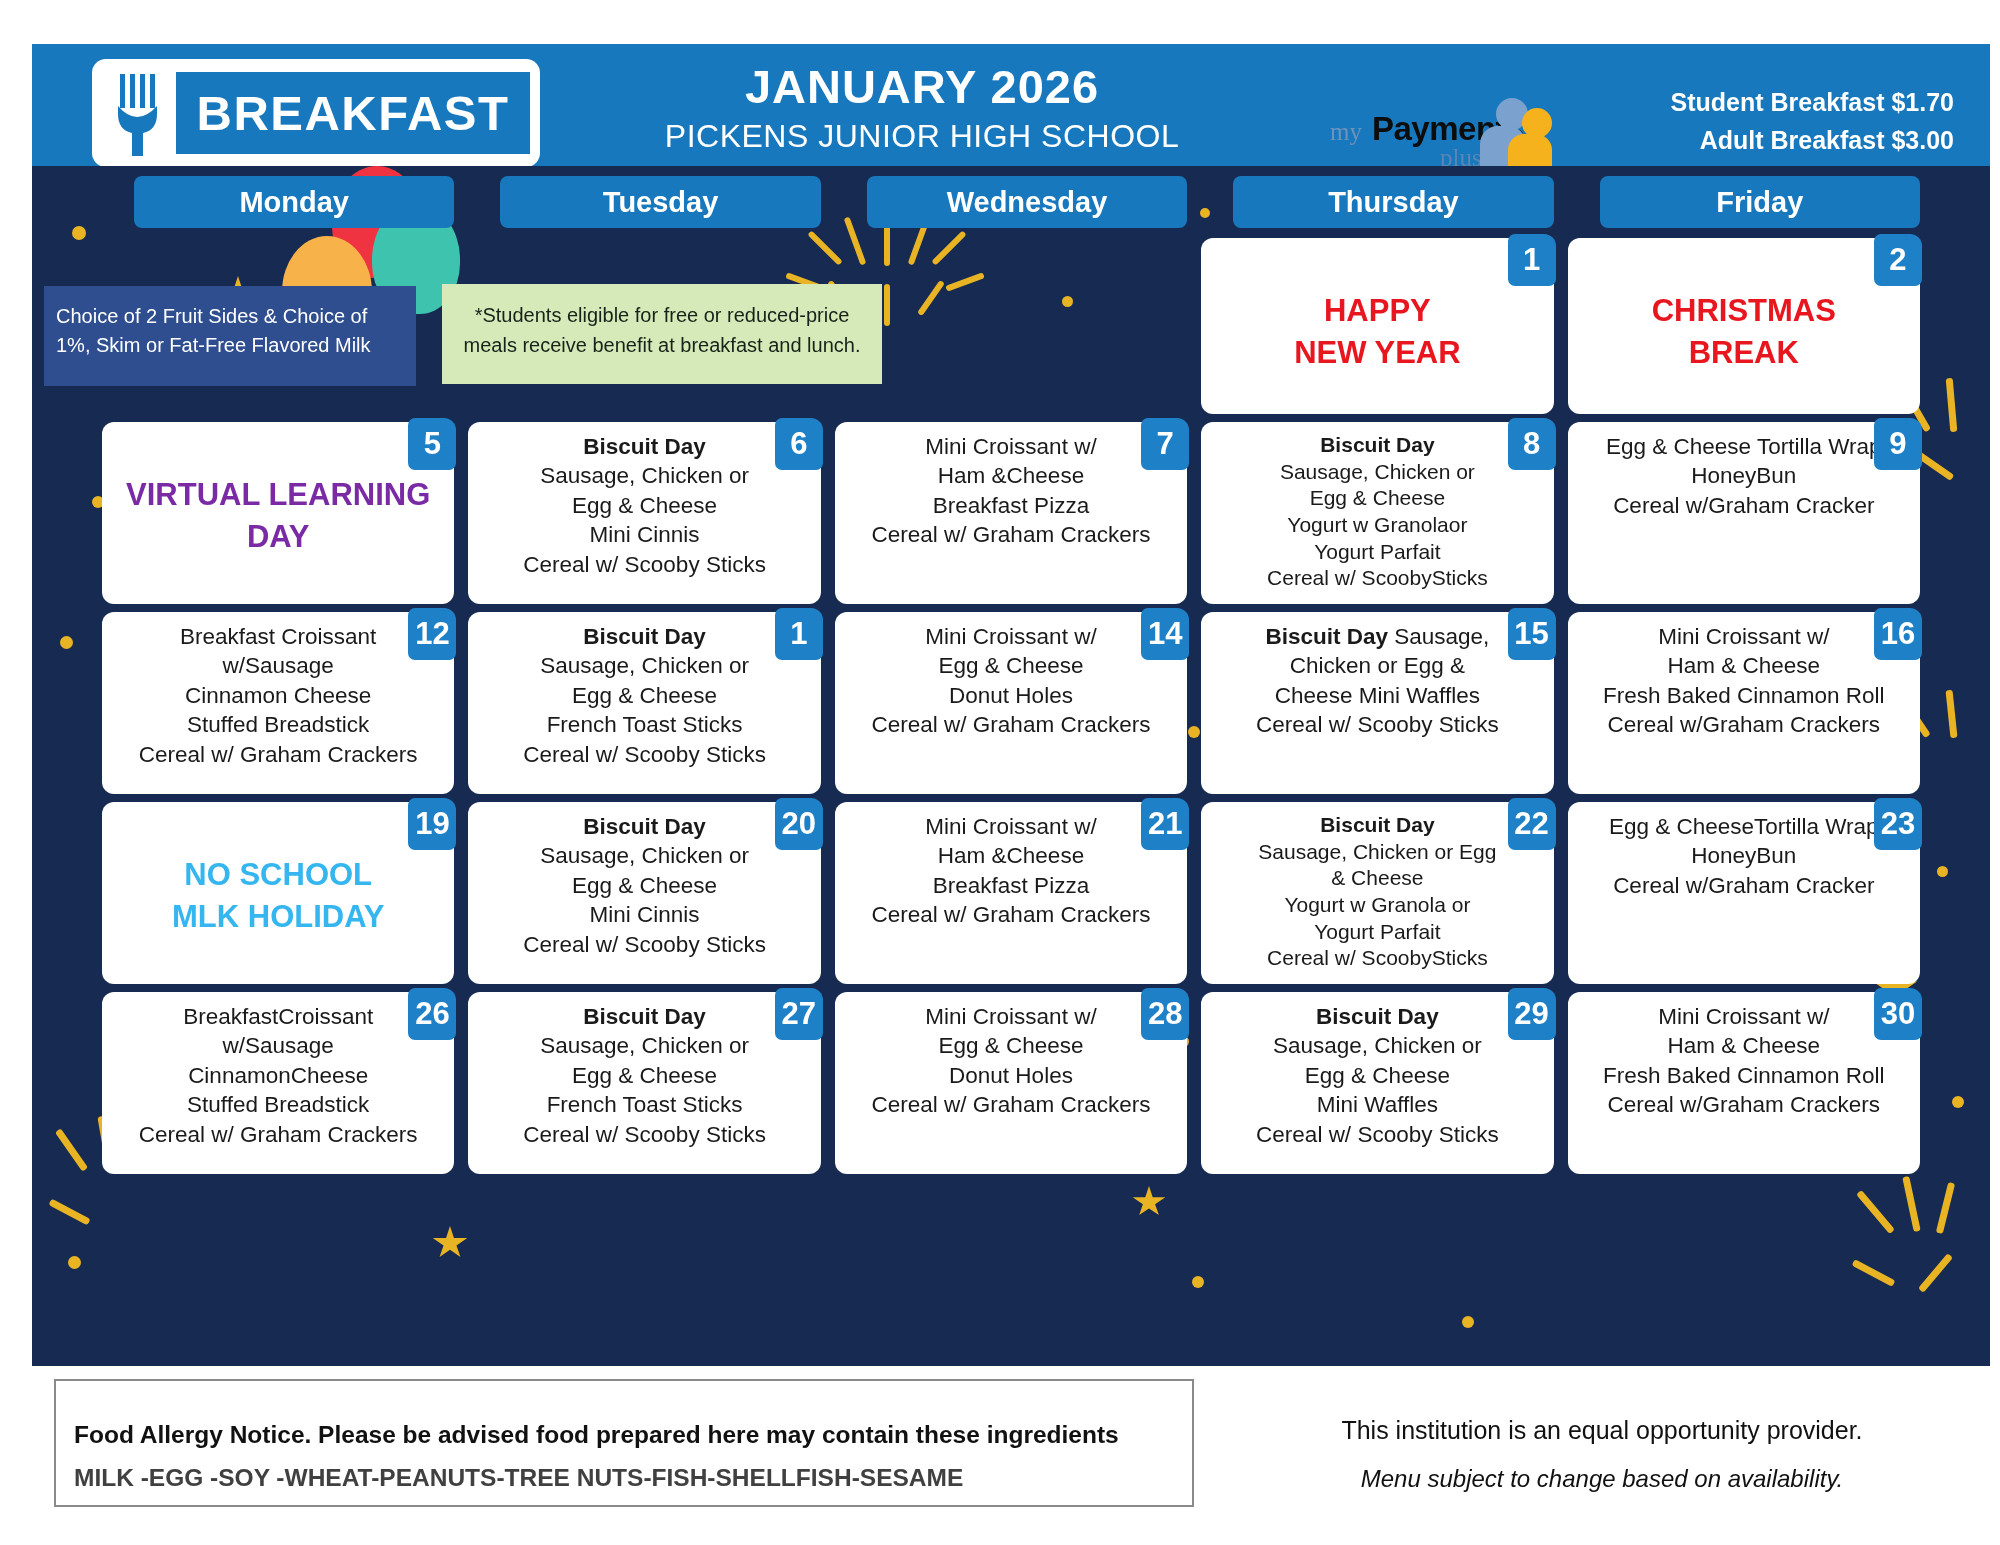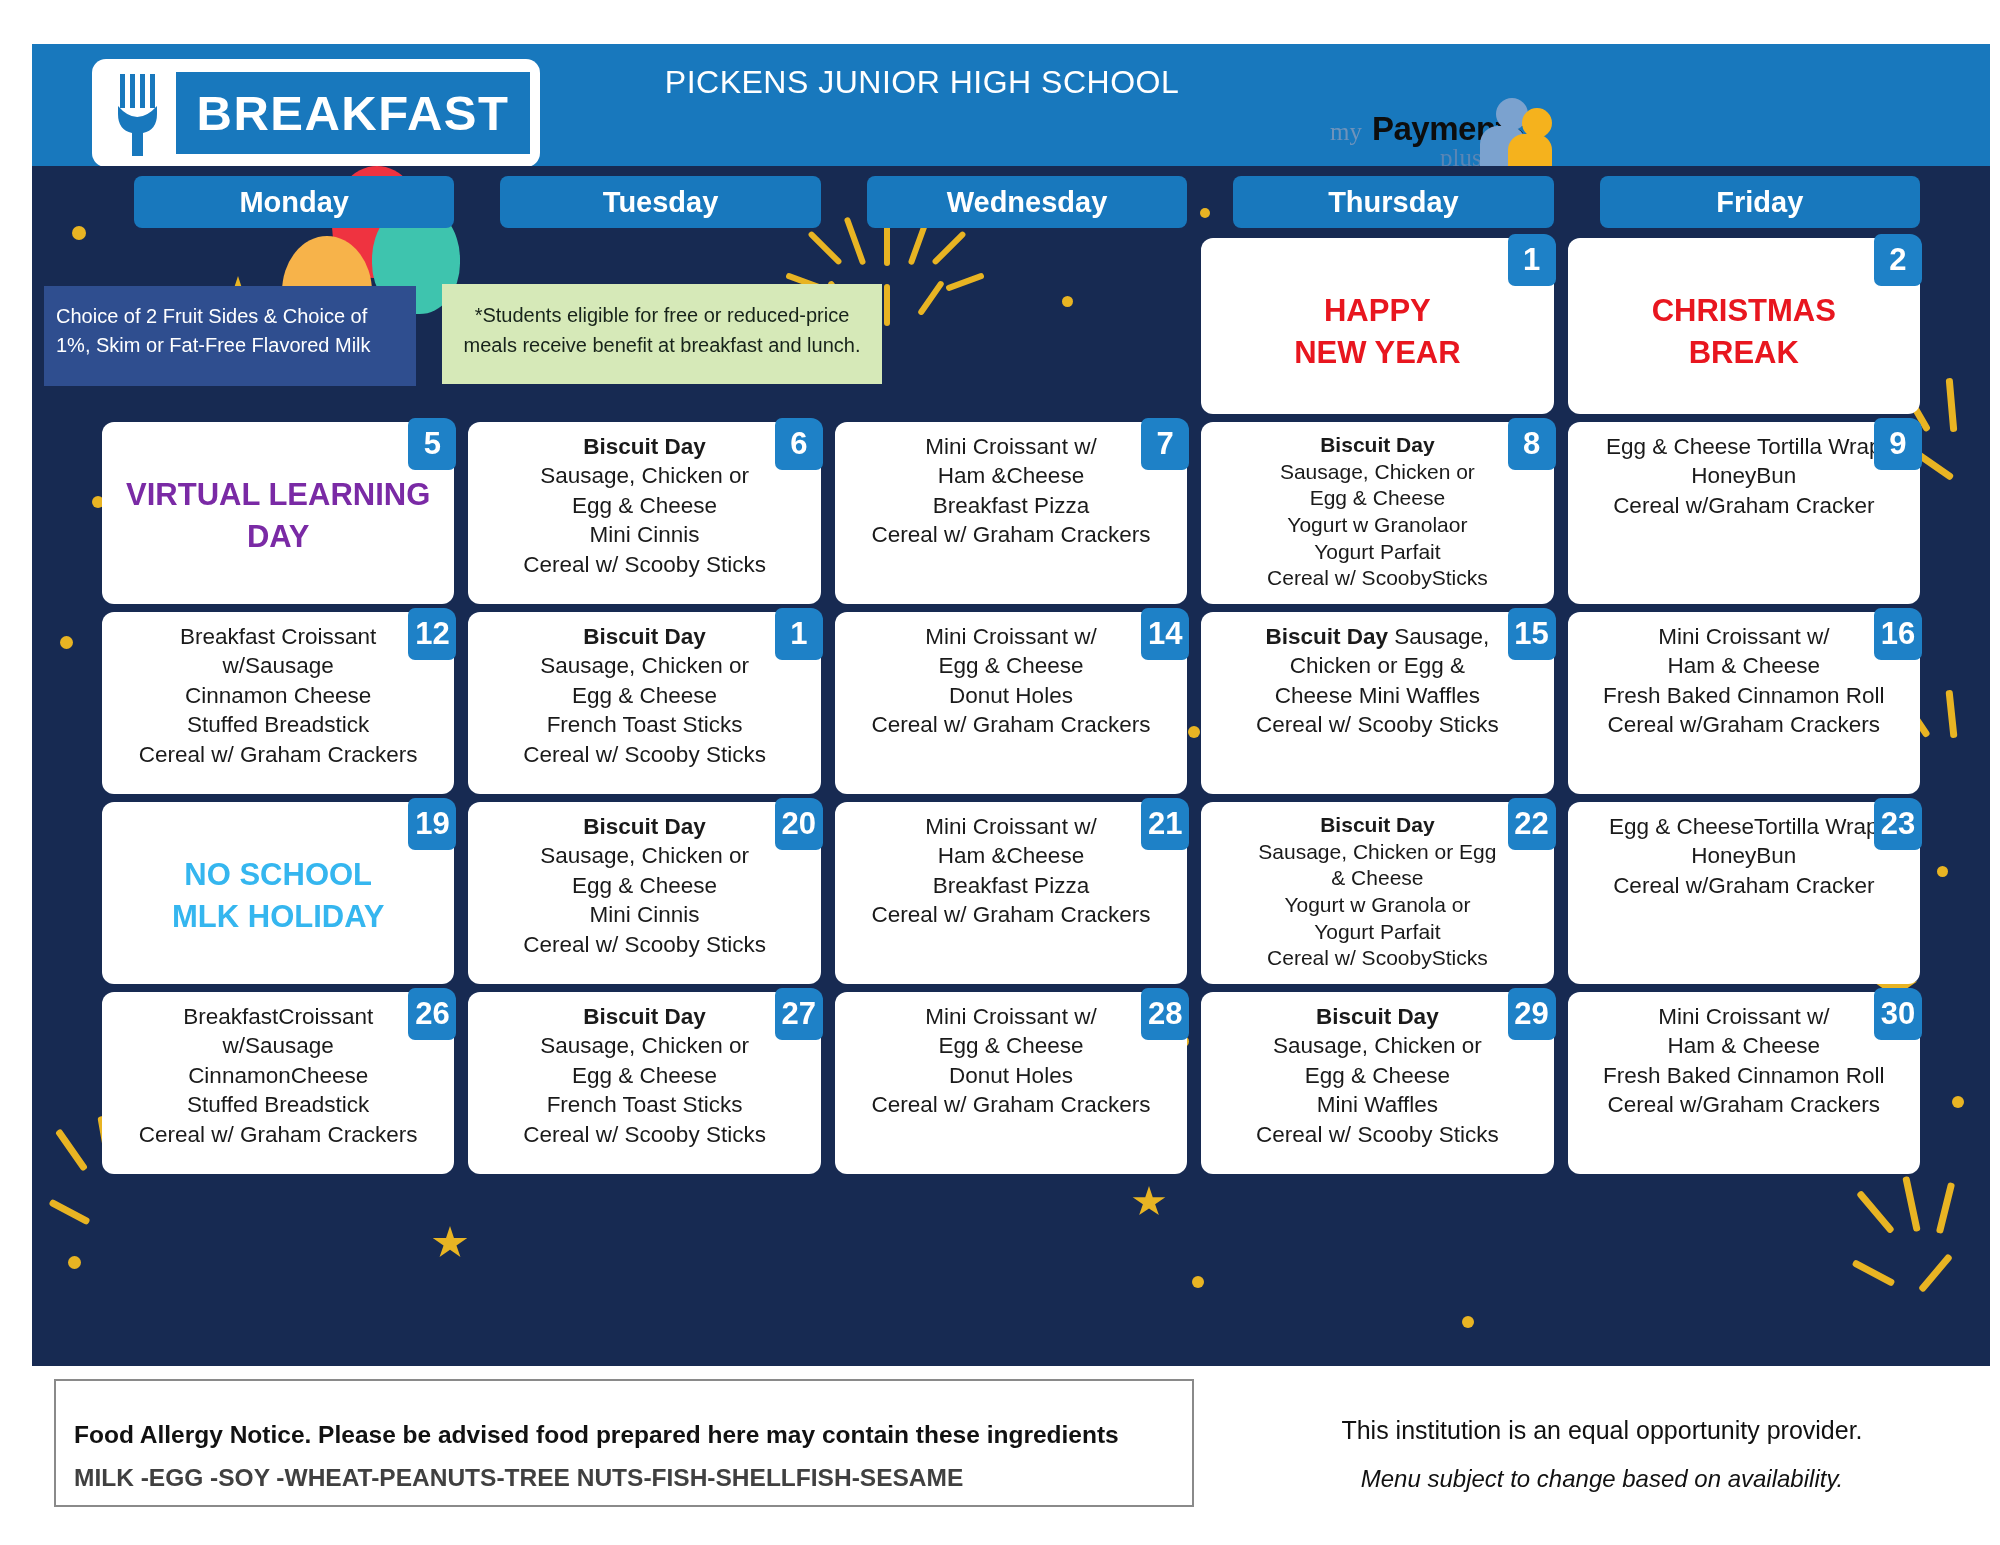--- a/index.html
+++ b/index.html
@@ -292,33 +292,38 @@
           <rect x="44" y="4" width="5" height="34" fill="#1878bd"></rect>
           <path d="M12 36 q19 22 39 0 v8 q0 16 -14 19 v23 h-11 v-23 q-14 -3 -14 -19 z" fill="#1878bd"></path>
         </svg>
       </div>
       <div class="logo-inner">
         <span class="logo-text">BREAKFAST</span>
       </div>
     </div>
 
     <div class="header-center">
+      <div class="month-title">JANUARY 2026</div>
       <div class="school-name">PICKENS JUNIOR HIGH SCHOOL</div>
     </div>
 
     <div class="mpp-logo">
       <span class="mpp-my">my</span>
       <span class="mpp-payments">Payments</span>
       <span class="mpp-plus">plus</span>
       <span class="mpp-head"></span>
       <span class="mpp-body"></span>
       <span class="mpp-head2"></span>
       <span class="mpp-body2"></span>
     </div>
 
+    <div class="prices">
+      <div>Student Breakfast $1.70</div>
+      <div>Adult Breakfast $3.00</div>
+    </div>
   </div>
 
   <div class="calbody">
 
     <div class="deco" style="left:0;top:0;width:1958px;height:1200px;">
       <span class="dot" style="left:40px;top:60px;width:14px;height:14px;"></span>
       <span class="dot" style="left:170px;top:18px;width:11px;height:11px;"></span>
       <span class="dot" style="left:300px;top:100px;width:9px;height:9px;"></span>
       <span class="dot" style="left:60px;top:330px;width:12px;height:12px;"></span>
       <span class="dot" style="left:28px;top:470px;width:13px;height:13px;"></span>

